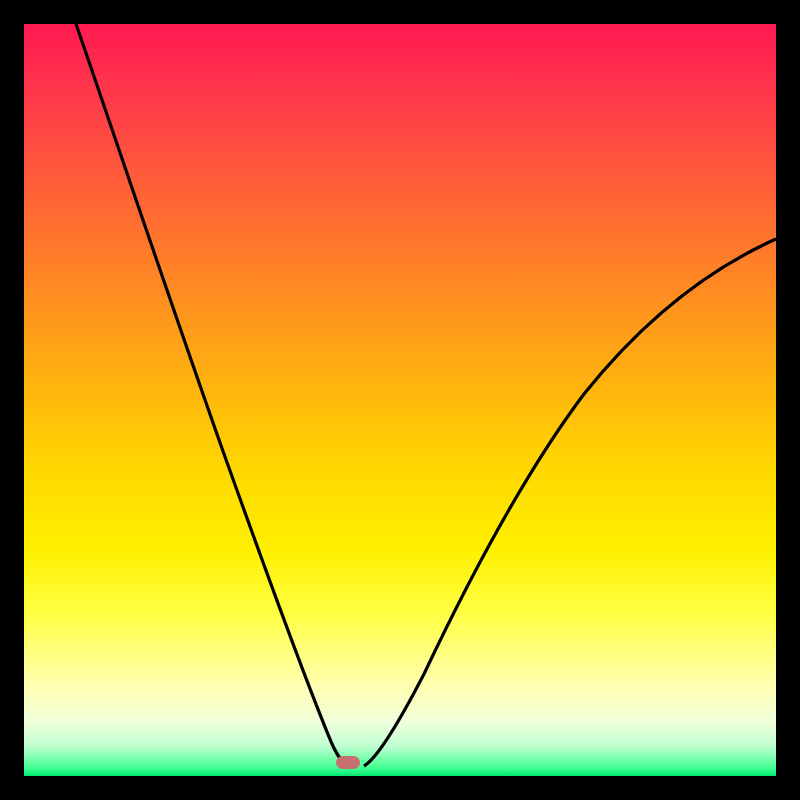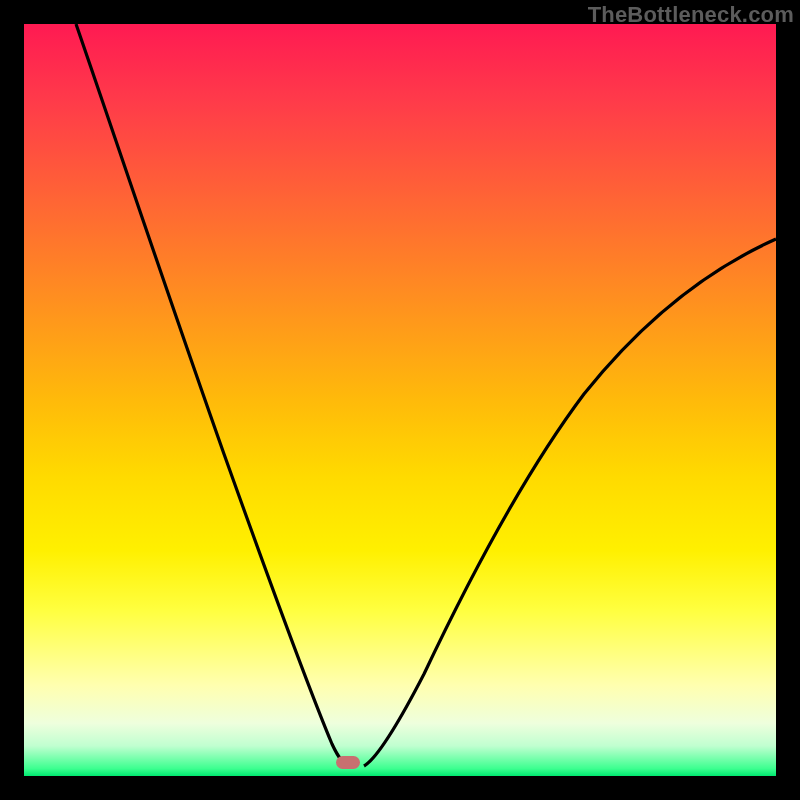--- a/index.html
+++ b/index.html
@@ -57,21 +57,20 @@
     width: 24px;
     height: 13px;
     background: #c87070;
     border-radius: 7px;
   }
 </style>
 </head>
 <body>
 
 <div class="container">
-  <div class="watermark">TheBottleneck.com</div>
   <div class="plot-area">
     <svg class="curve" viewBox="0 0 752 752" preserveAspectRatio="none">
       <path d="M 52 0
                C 90 110, 140 260, 200 430
                C 250 570, 285 665, 308 720
                C 315 735, 320 741, 326 742" fill="none" stroke="#000" stroke-width="3.2"></path>
       <path d="M 340 742
                C 352 735, 370 708, 400 650
                C 445 555, 500 450, 560 370
                C 620 295, 685 245, 752 215" fill="none" stroke="#000" stroke-width="3.2"></path>

